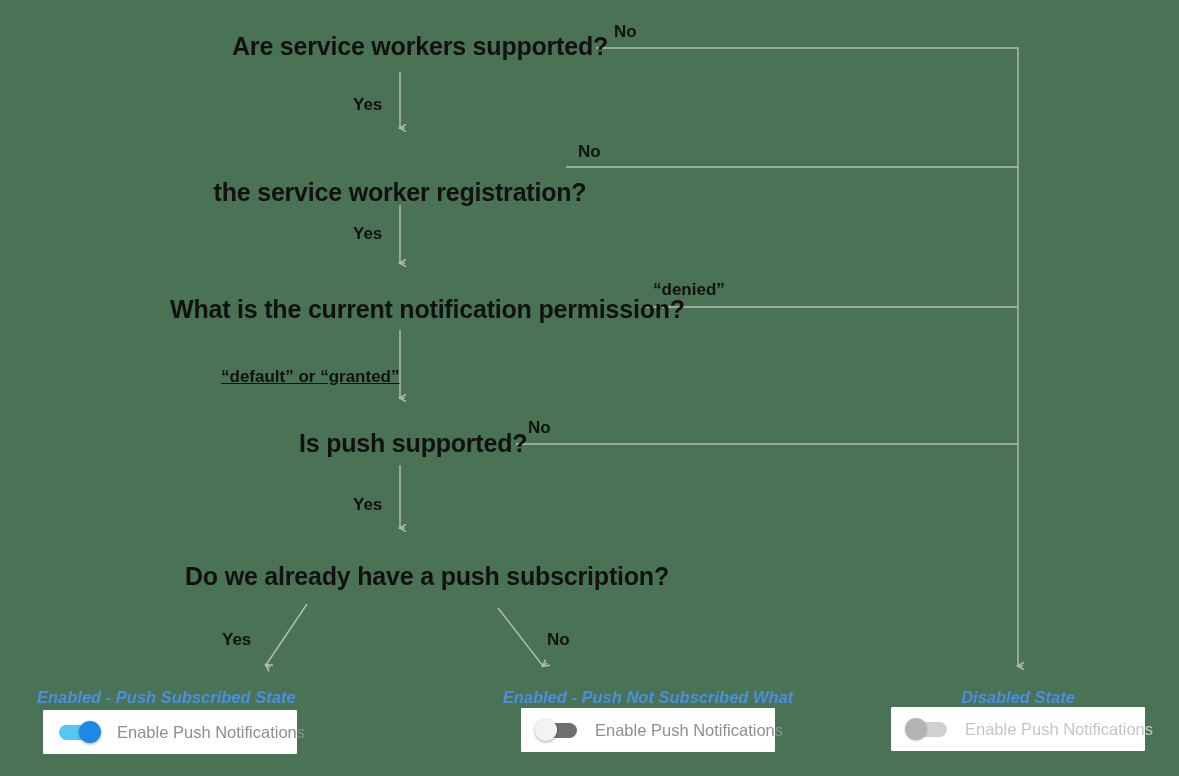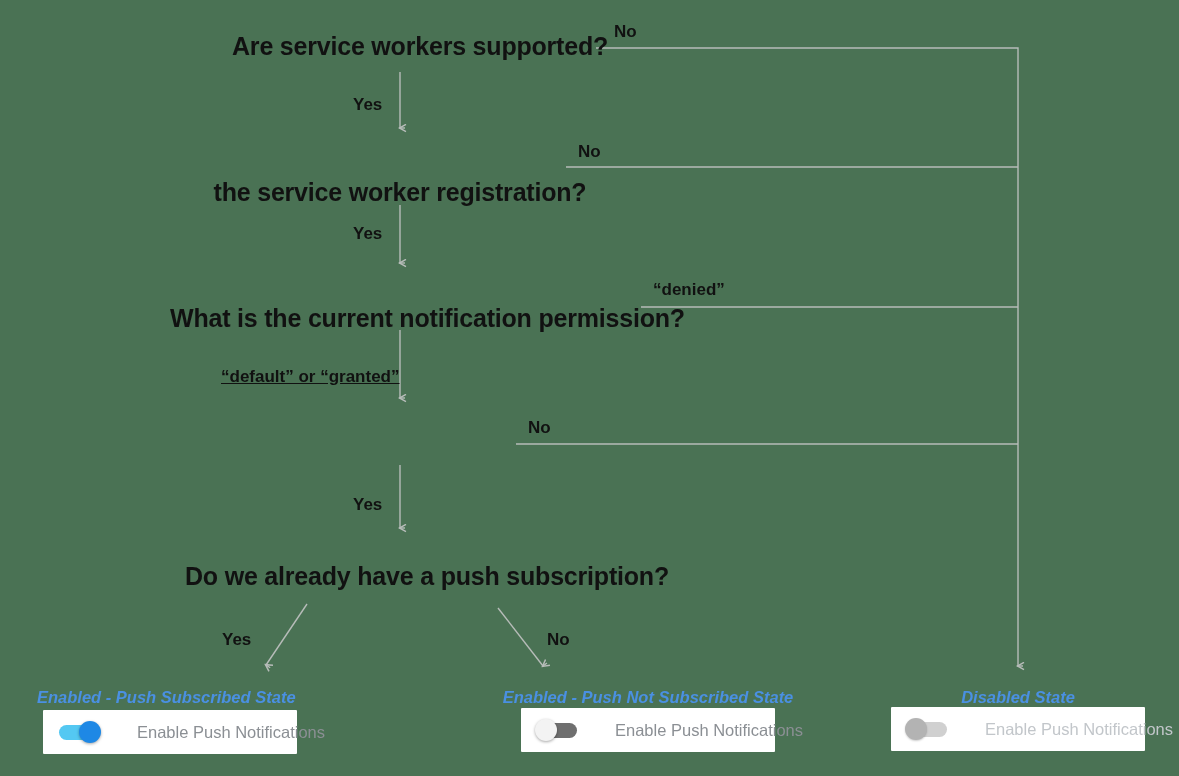--- a/index.html
+++ b/index.html
@@ -98,21 +98,20 @@
   .switch.on .track  { background: #54c8f2; }
   .switch.on .knob   { left: 22px; background: #1e88e5; }
   .switch.off .track { background: #6f6f6f; }
   .switch.off .knob  { left: 0;  background: #f3f3f3; }
   .switch.disabled .track { background: #d0d0d0; }
   .switch.disabled .knob  { left: 0;  background: #b3b3b3; box-shadow: 0 1px 2px rgba(0,0,0,0.2); }
   .card-label {
     font-size: 16.5px;
     color: #8b8f94;
     white-space: nowrap;
-    margin-left: 20px;
   }
   .card-label.muted { color: #c2c6ca; }
 </style>
 </head>
 <body>
 
 <div id="stage">
 
   <svg id="wires" viewBox="0 0 1179 776">
     <defs>
@@ -145,22 +144,23 @@
     </g>
   </svg>
 
   <div class="node q" style="left:232px; top:32px;">Are service workers supported?</div>
 
   <div class="node q two-line" style="left:190px; top:146px; text-align:center;">
     <br>
     <span>the service worker registration?</span>
   </div>
 
-  <div class="node q" style="left:170px; top:304px;">What is the current notification permission?</div>
-
+  <div class="node q" style="left:170px; top:295px;">What is the current notification permission?</div>
+
+  <div class="node q" style="left:299px; top:429px;">Is push supported?</div>
 
   <div class="node q" style="left:185px; top:562px;">Do we already have a push subscription?</div>
 
   <div class="edge-label" style="left:614px; top:23px;">No</div>
   <div class="edge-label" style="left:353px; top:96px;">Yes</div>
 
   <div class="edge-label" style="left:578px; top:143px;">No</div>
   <div class="edge-label" style="left:353px; top:225px;">Yes</div>
 
   <div class="edge-label" style="left:653px; top:281px;">“denied”</div>
@@ -174,21 +174,21 @@
 
   <div class="state-label" style="left:37px; top:689px; width:254px;">Enabled - Push Subscribed State</div>
   <div class="card" style="left:43px; top:710px; width:254px;">
     <div class="switch on">
       <div class="track"></div>
       <div class="knob"></div>
     </div>
     <div class="card-label">Enable Push Notifications</div>
   </div>
 
-  <div class="state-label" style="left:494px; top:689px; width:308px;">Enabled - Push Not Subscribed State</div>
+  <div class="state-label" style="left:494px; top:689px; width:308px;">Enabled - Push Not Subscribed What</div>
   <div class="card" style="left:521px; top:708px; width:254px;">
     <div class="switch off">
       <div class="track"></div>
       <div class="knob"></div>
     </div>
     <div class="card-label">Enable Push Notifications</div>
   </div>
 
   <div class="state-label" style="left:891px; top:689px; width:254px;">Disabled State</div>
   <div class="card" style="left:891px; top:707px; width:254px;">

